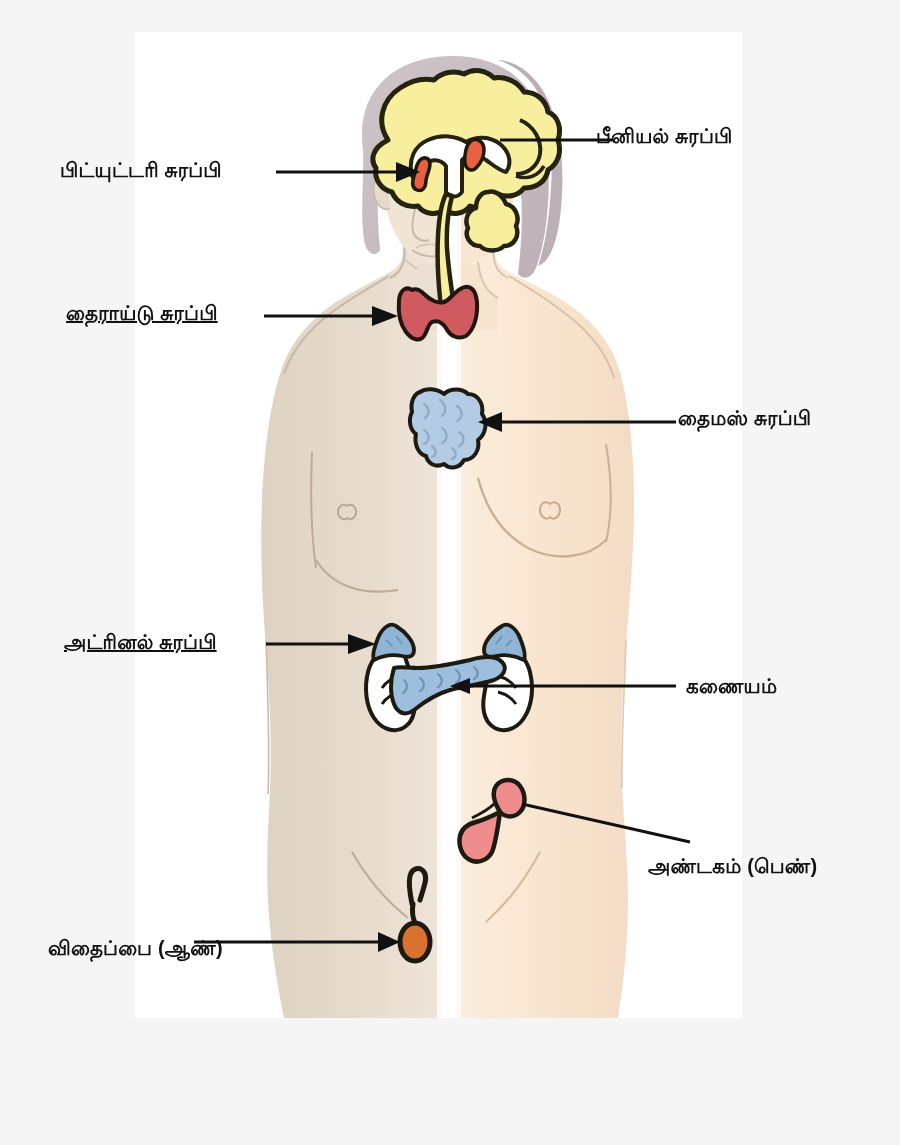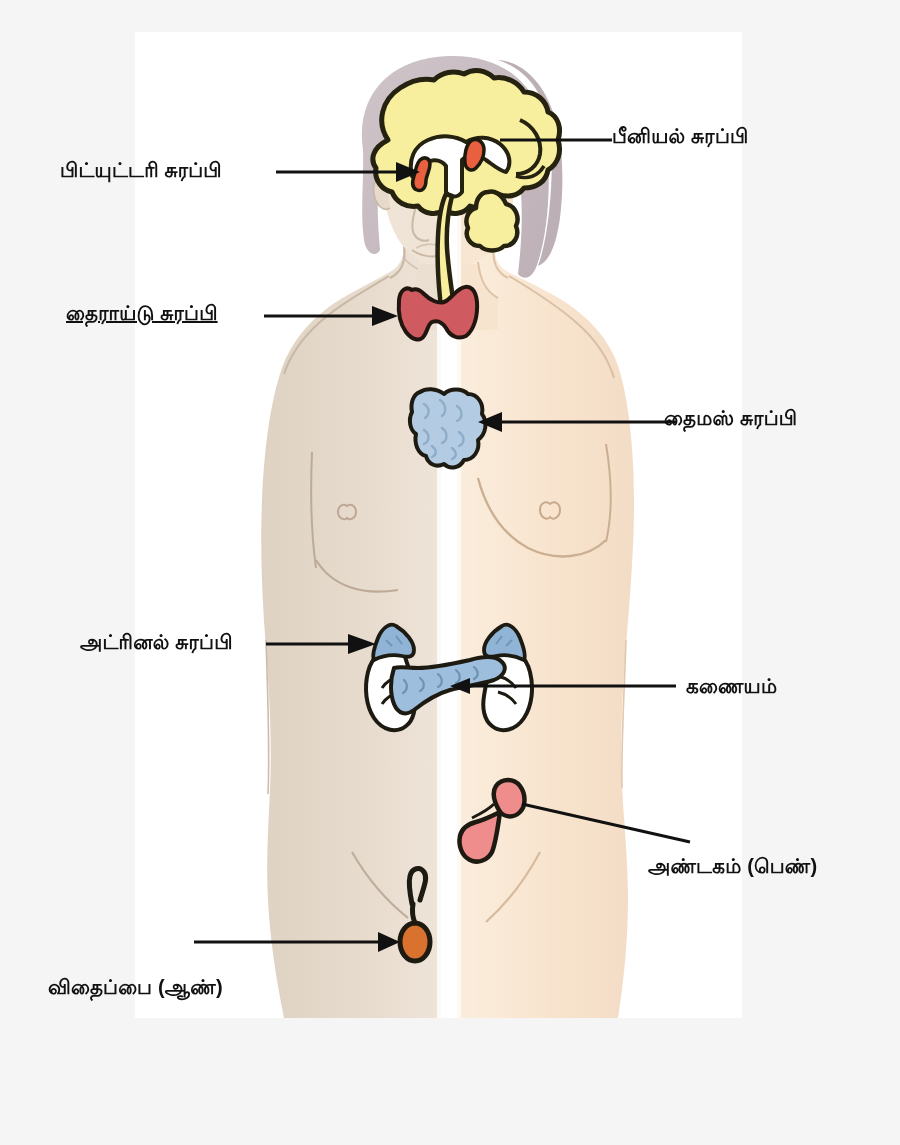--- a/index.html
+++ b/index.html
@@ -42,27 +42,27 @@
     color: #111111;
     white-space: nowrap;
     letter-spacing: 0.2px;
     line-height: 1;
   }
   .label.right-align {
     text-align: right;
   }
   
   #label-pituitary   { left: 60px;  top: 160px; }
-  #label-pineal      { left: 612px; top: 126px; }
+  #label-pineal      { left: 596px; top: 126px; }
   #label-thyroid     { left: 66px;  top: 303px; text-decoration: underline; }
-  #label-thymus      { left: 664px; top: 408px; text-align: right; }
-  #label-adrenal     { left: 80px;  top: 632px; }
+  #label-thymus      { left: 678px; top: 408px; text-align: right; }
+  #label-adrenal     { left: 64px;  top: 632px; text-decoration: underline; }
   #label-pancreas    { left: 686px; top: 676px; }
   #label-ovary       { left: 648px; top: 856px; }
-  #label-testes      { left: 48px;  top: 938px; margin-top: 39px; }
+  #label-testes      { left: 48px;  top: 938px; }
 </style>
 </head>
 <body>
 
 <div id="root">
 
   <div class="panel"></div>
 
   <svg class="figure-svg" viewBox="0 0 900 1145" xmlns="http://www.w3.org/2000/svg">
     <defs>

